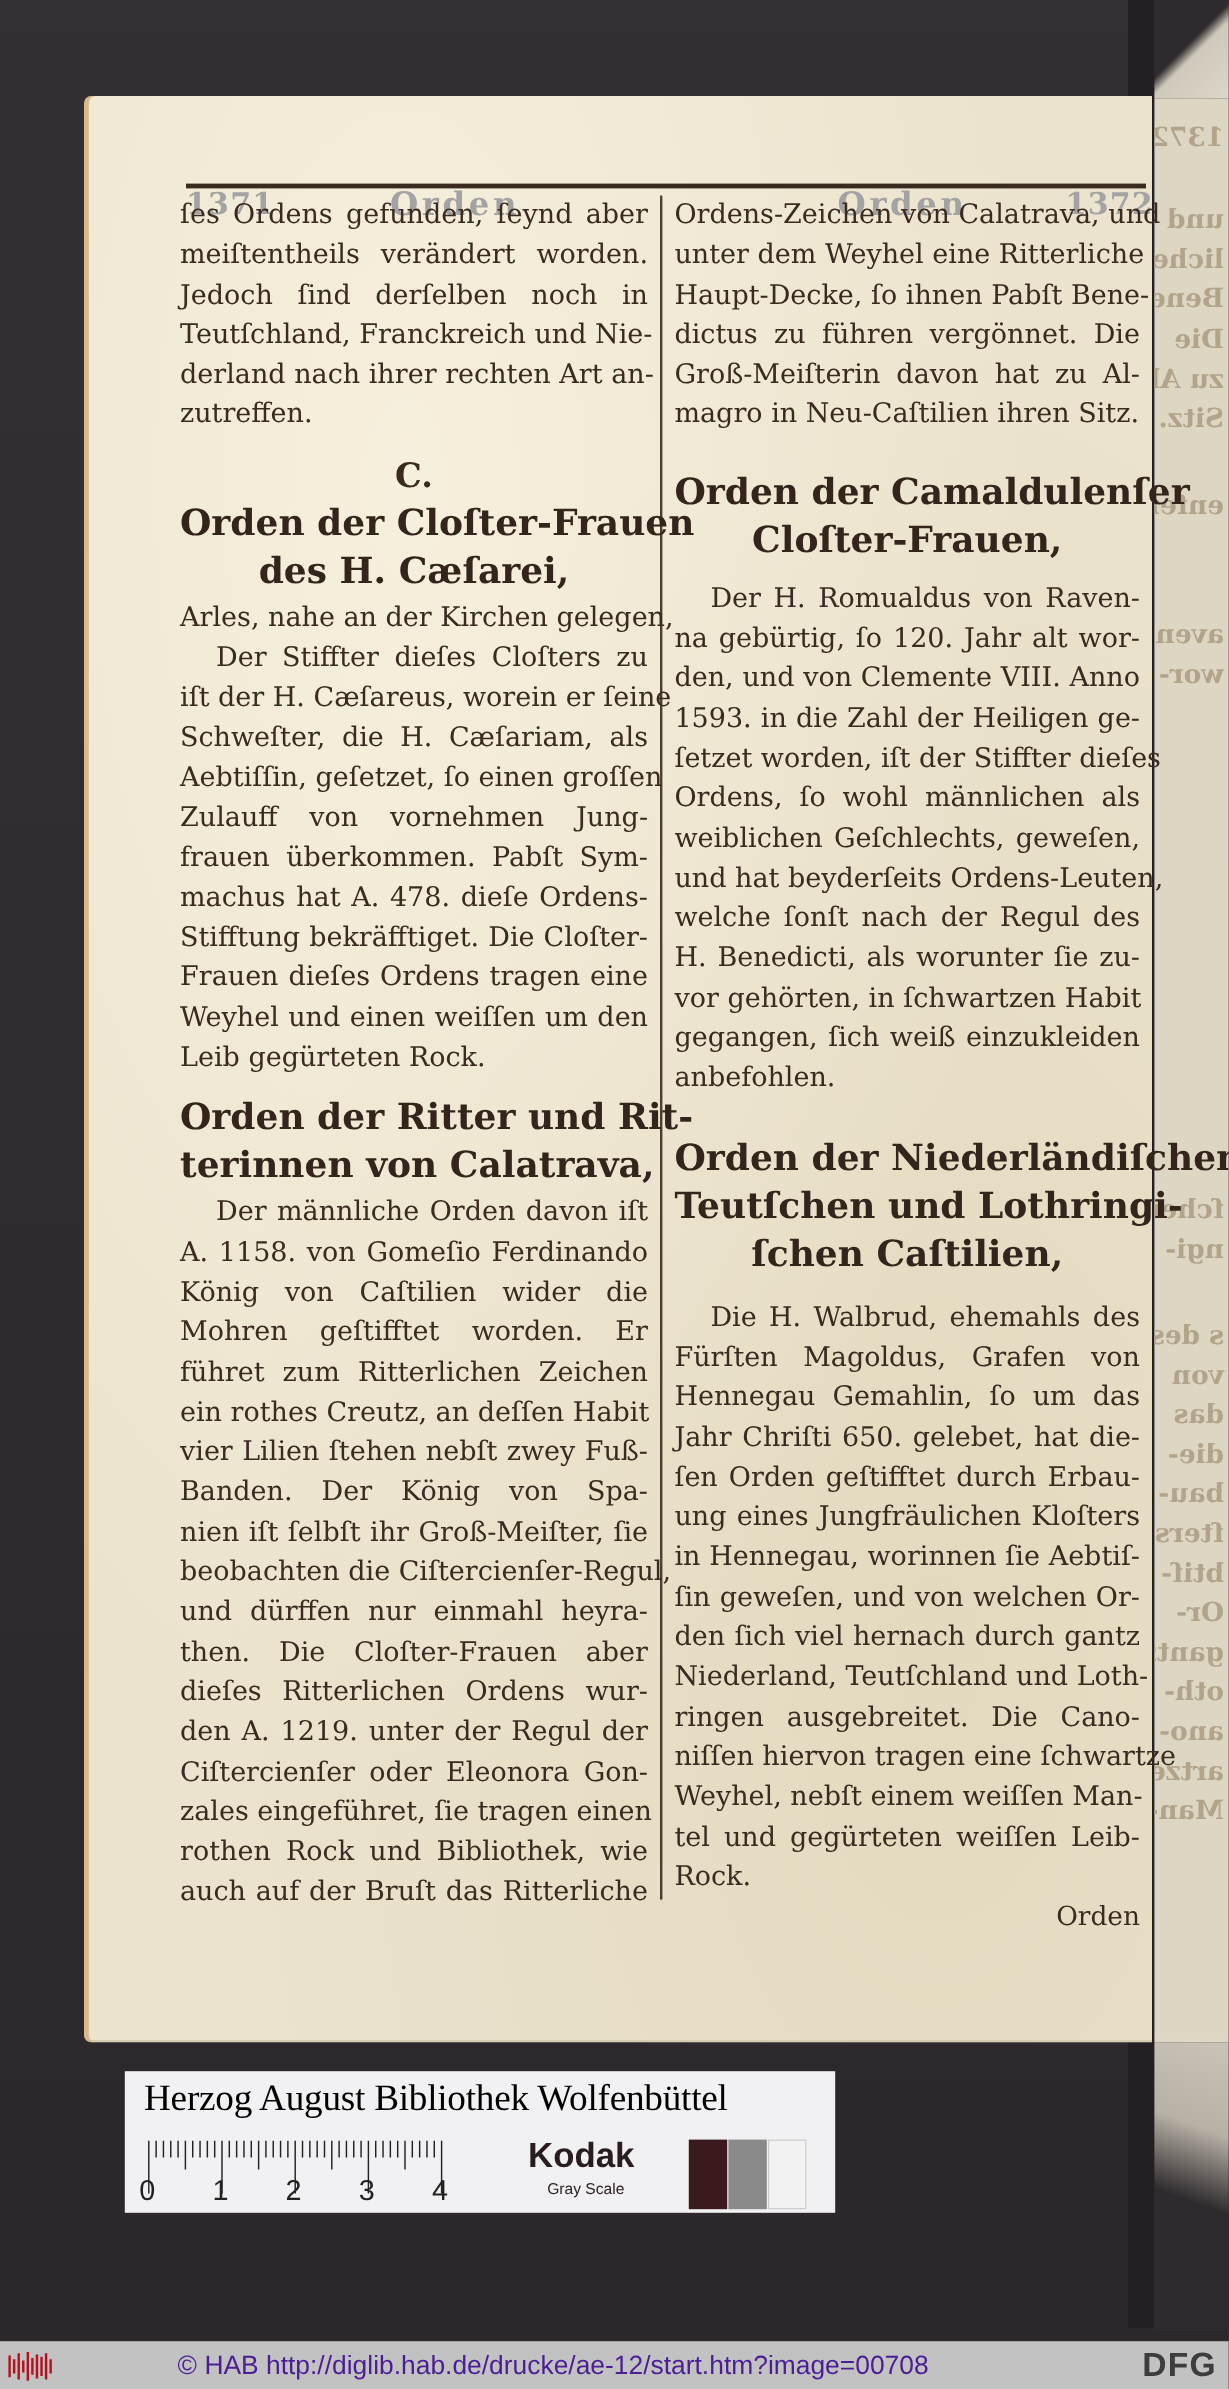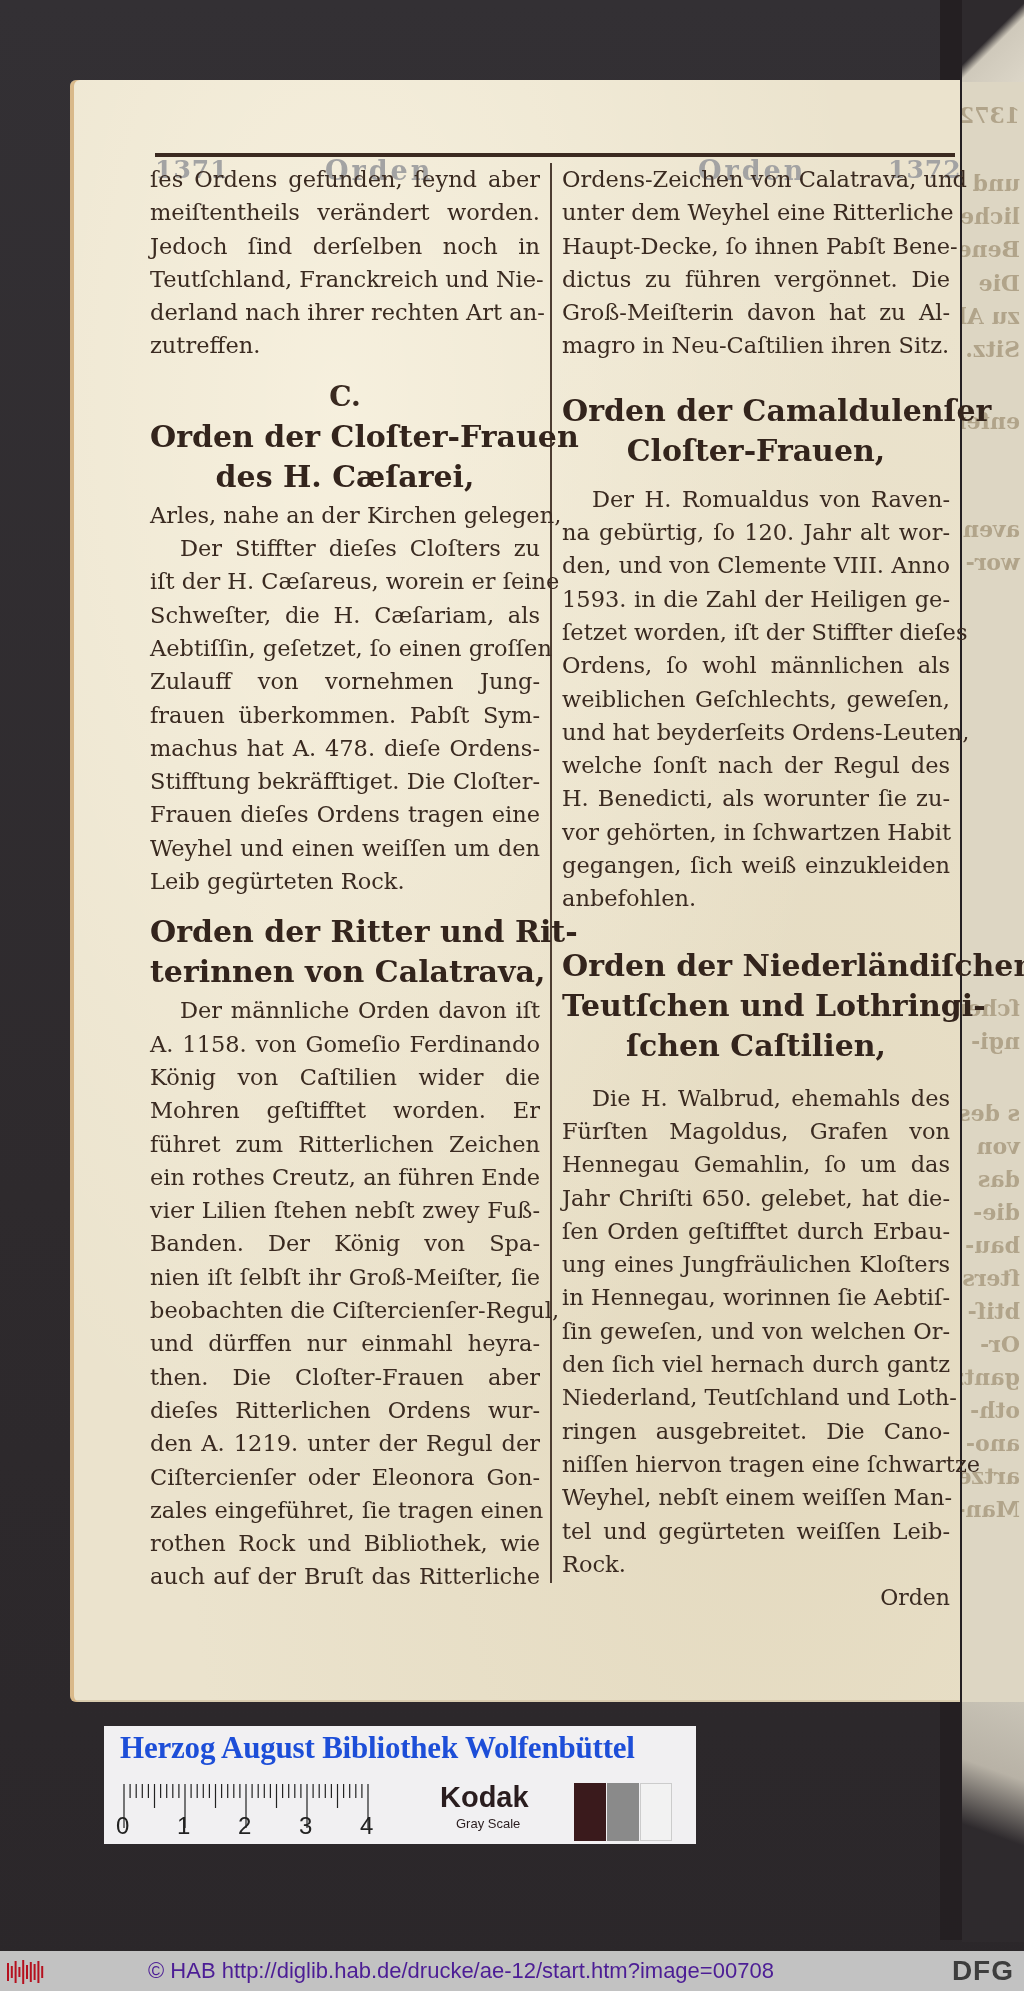--- a/index.html
+++ b/index.html
@@ -81,22 +81,22 @@
   .section-letter { font-size: 28px; font-weight: bold; text-align: center; line-height: 40px; }
   .catchword { text-align: right; font-size: 22px; }
 
   
   .card {
     position: absolute; left: 104px; top: 1726px; width: 592px; height: 118px;
     background: #f1f0f2;
   }
   .card-title {
     position: absolute; left: 16px; top: 4px;
-    font-family: "Liberation Serif", serif; font-weight: bold;
-    font-size: 31px; color: #1d4ed8; letter-spacing: -0.2px;
+    font-family: "Liberation Serif", serif; font-weight: normal;
+    font-size: 31px; color: #000000; letter-spacing: -0.2px;
   }
   .ruler {
     position: absolute; left: 16px; top: 56px; width: 250px; height: 60px;
   }
   .ruler-nums span {
     position: absolute; top: 30px;
     font-family: "Liberation Sans", sans-serif; font-size: 24px; color: #222;
   }
   .kodak {
     position: absolute; left: 336px; top: 55px;
@@ -203,21 +203,21 @@
       <span class="line center">Orden der Ritter und Rit-</span>
       <span class="line center">terinnen von Calatrava,</span>
     </div>
   <div style="height:2px"></div>
   <div>
       <span class="line indent">Der männliche Orden davon iſt</span>
       <span class="line">A. 1158. von Gomeſio Ferdinando</span>
       <span class="line">König von Caſtilien wider die</span>
       <span class="line">Mohren geſtifftet worden. Er</span>
       <span class="line">führet zum Ritterlichen Zeichen</span>
-      <span class="line">ein rothes Creutz, an führen Ende</span>
+      <span class="line">ein rothes Creutz, an deſſen Habit</span>
       <span class="line">vier Lilien ſtehen nebſt zwey Fuß-</span>
       <span class="line">Banden. Der König von Spa-</span>
       <span class="line">nien iſt ſelbſt ihr Groß-Meiſter, ſie</span>
       <span class="line">beobachten die Ciſtercienſer-Regul,</span>
       <span class="line">und dürffen nur einmahl heyra-</span>
       <span class="line">then. Die Cloſter-Frauen aber</span>
       <span class="line">dieſes Ritterlichen Ordens wur-</span>
       <span class="line">den A. 1219. unter der Regul der</span>
       <span class="line">Ciſtercienſer oder Eleonora Gon-</span>
       <span class="line">zales eingeführet, ſie tragen einen</span>

